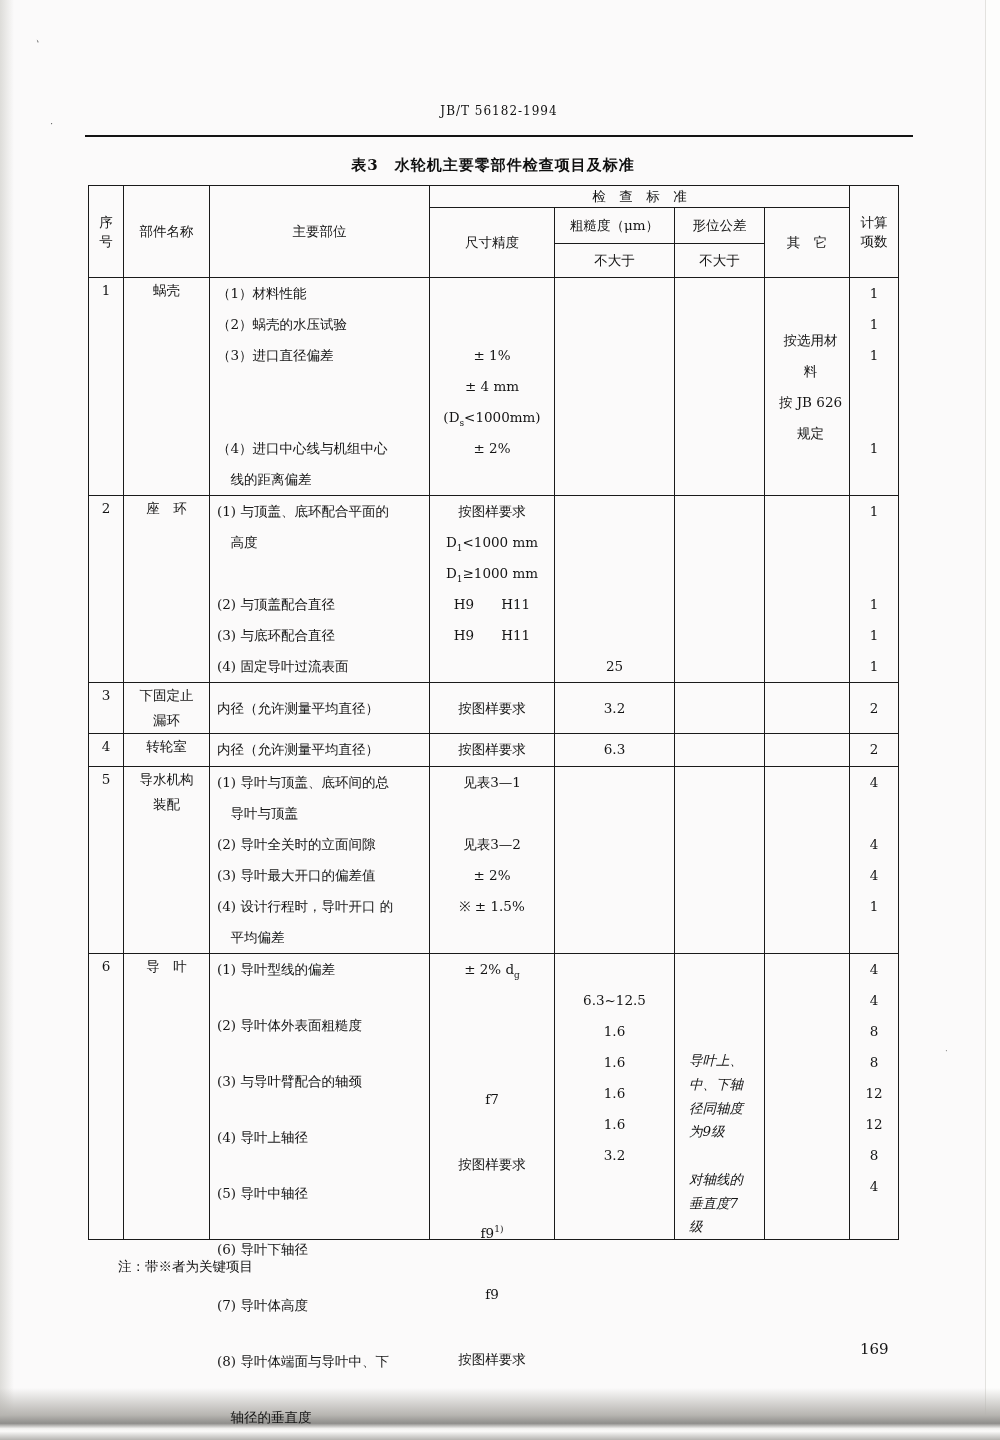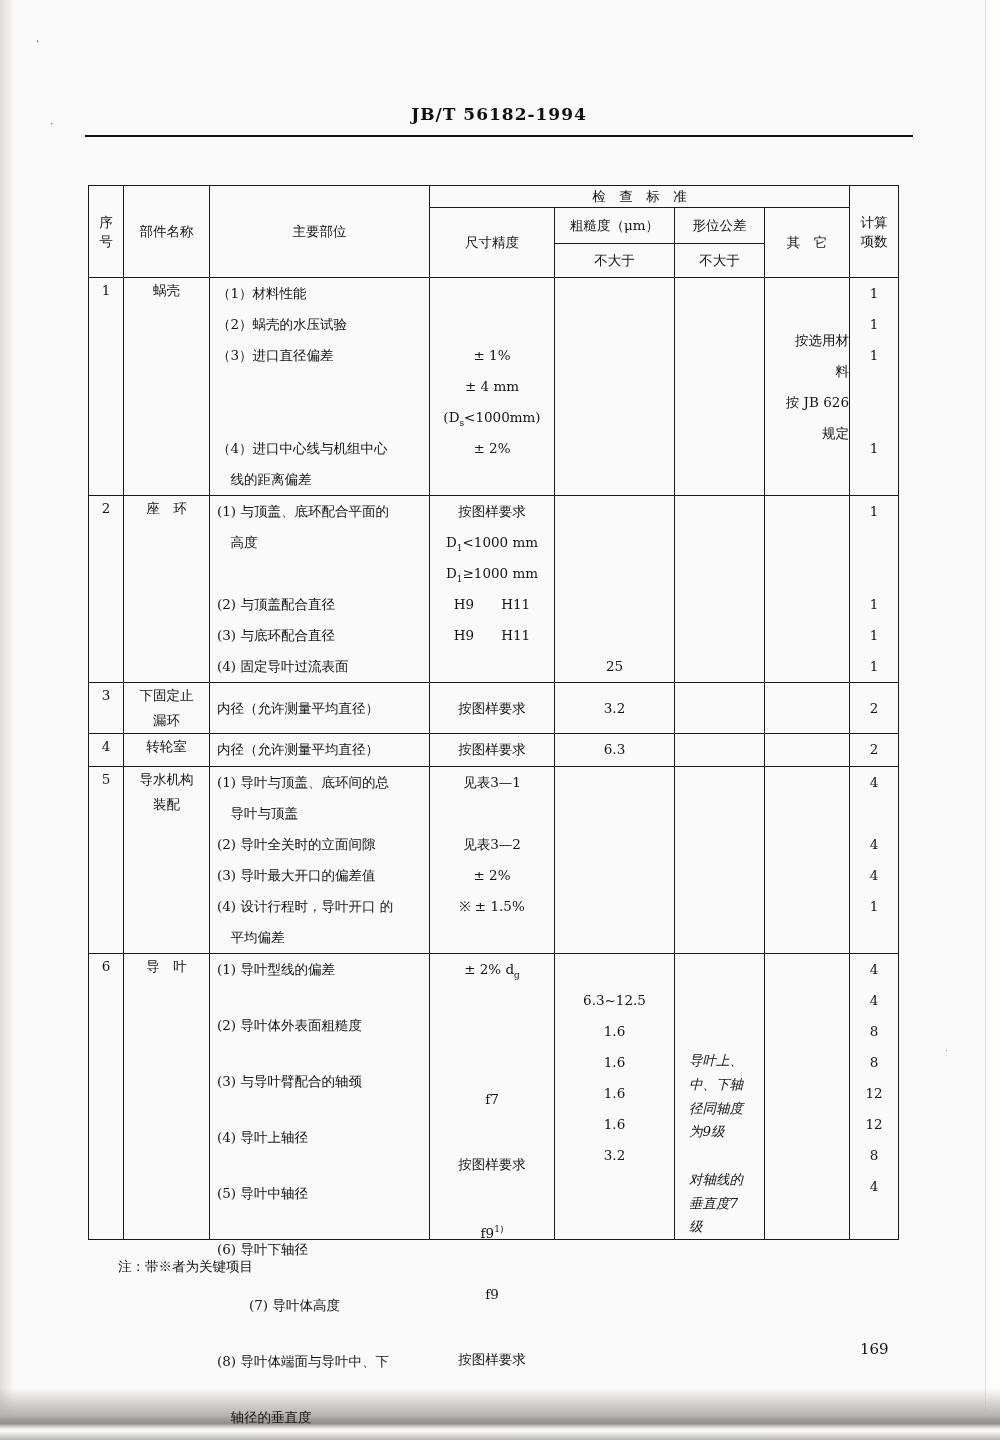--- a/index.html
+++ b/index.html
@@ -32,21 +32,21 @@
   }
   .watermark {
     position:absolute; left:198px; top:116px;
     font-family:"DejaVu Sans","Liberation Sans",sans-serif;
     font-size:66px; font-weight:bold; letter-spacing:4px;
     color:rgba(140,160,178,0.40);
     z-index:0;
   }
   .doc-code {
     position:absolute; left:85px; top:104px; width:828px;
-    text-align:center; font-size:17px; font-weight:bold; color:#101010;
+    text-align:center; font-size:12px; font-weight:normal; color:#101010;
     letter-spacing:1px; z-index:3;
   }
   .header-rule {
     position:absolute; left:85px; top:135px; width:828px; height:2px;
     background:#131313; z-index:3;
   }
   .table-title {
     position:absolute; left:88px; top:156px; width:810px;
     text-align:center; font-size:15px; font-weight:bold; color:#101010;
     letter-spacing:1px; z-index:3;
@@ -72,21 +72,21 @@
   .stack { display:flex; flex-direction:column; width:100%; }
   .line  { flex:0 0 auto; white-space:pre-wrap; overflow:visible; }
   .c-no    { text-align:center; }
   .c-part  { text-align:center; }
   .c-main  { text-align:left; }
   .c-main .line  { padding-left:7px; }
   .c-dim   { text-align:center; }
   .c-rough { text-align:center; }
   .c-tol   { text-align:left; }
   .c-tol .line   { padding-left:14px; }
-  .c-other { text-align:right; }
+  .c-other { text-align:center; }
   .c-other .line { padding-left:7px; }
   .c-count { text-align:center; }
   sub { font-size:9px; }
   sup { font-size:9px; }
   .note {
     position:absolute; left:118px; top:1258px;
     font-size:13.5px; color:#141414; z-index:3;
   }
   .page-number {
     position:absolute; left:860px; top:1340px;
@@ -99,20 +99,21 @@
 </style>
 </head>
 <body>
 
 <div class="page">
   <div class="left-shade"></div>
   <div class="right-strip"></div>
 
   <div class="doc-code">JB/T 56182-1994</div>
   <div class="header-rule"></div>
+  <div class="table-title">表3　水轮机主要零部件检查项目及标准</div>
 
   <table class="main">
     <colgroup>
       <col style="width:35px">
       <col style="width:86px">
       <col style="width:220px">
       <col style="width:125px">
       <col style="width:120px">
       <col style="width:90px">
       <col style="width:85px">
@@ -398,21 +399,21 @@
             </div>
           </td>
           <td class="c-main">
             <div class="stack" style="height: 285px; justify-content: flex-start; gap: 25px;">
               <div class="line" style="height: 31px; line-height: 31px;">(1) 导叶型线的偏差</div>
               <div class="line" style="height: 31px; line-height: 31px;">(2) 导叶体外表面粗糙度</div>
               <div class="line" style="height: 31px; line-height: 31px;">(3) 与导叶臂配合的轴颈</div>
               <div class="line" style="height: 31px; line-height: 31px;">(4) 导叶上轴径</div>
               <div class="line" style="height: 31px; line-height: 31px;">(5) 导叶中轴径</div>
               <div class="line" style="height: 31px; line-height: 31px;">(6) 导叶下轴径</div>
-              <div class="line" style="height: 31px; line-height: 31px; margin-left: 32px;">(7) 导叶体高度</div>
+              <div class="line" style="height: 31px; line-height: 31px;">(7) 导叶体高度</div>
               <div class="line" style="height: 31px; line-height: 31px;">(8) 导叶体端面与导叶中、下</div>
               <div class="line" style="height: 31px; line-height: 31px;">　轴径的垂直度</div>
             </div>
           </td>
           <td class="c-dim">
             <div class="stack" style="height: 285px; justify-content: flex-start; gap: 34px;">
               <div class="line" style="height: 31px; line-height: 31px;">± 2% d<sub>g</sub></div>
               <div class="line" style="height: 31px; line-height: 31px;"></div>
               <div class="line" style="height: 31px; line-height: 31px;">f7</div>
               <div class="line" style="height: 31px; line-height: 31px;">按图样要求</div>

